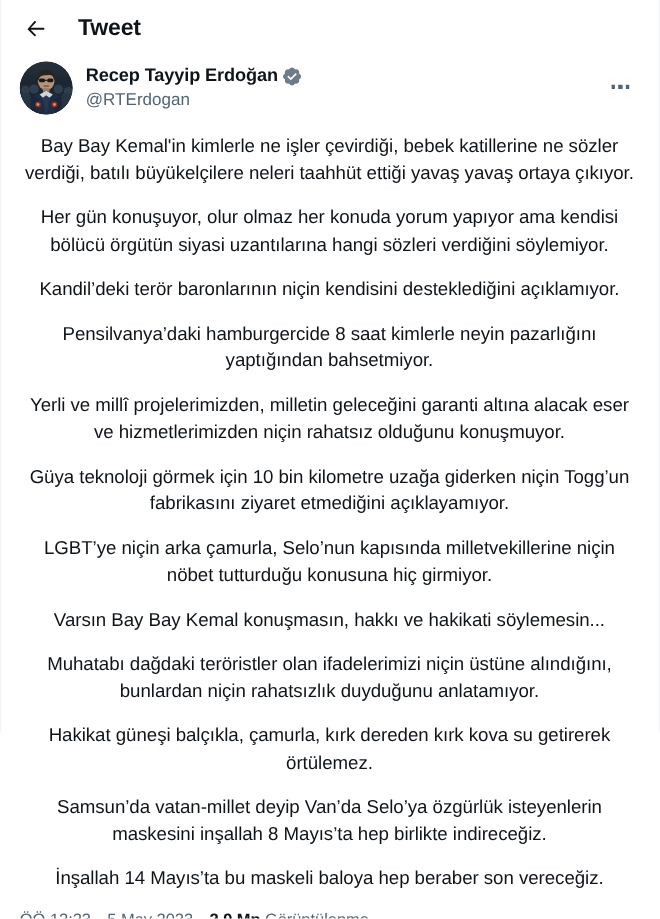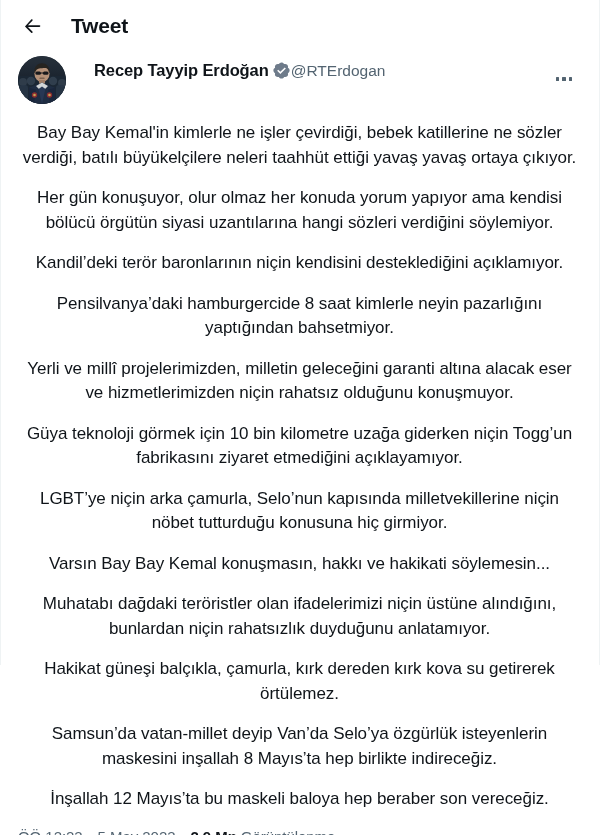--- a/index.html
+++ b/index.html
@@ -66,24 +66,24 @@
     border-radius: 50%;
     overflow: hidden;
     flex: 0 0 auto;
     position: relative;
     background: #1c2733;
     cursor: pointer;
   }
   .avatar svg { display: block; width: 48px; height: 48px; }
 
   .author-meta {
-    margin-left: 28px;
+    margin-left: 12px;
     padding-top: 3px;
     display: flex;
-    flex-direction: row;
+    flex-direction: column;
     min-width: 0;
   }
   .author-name-line {
     display: flex;
     align-items: center;
     gap: 3px;
     line-height: 20px;
   }
   .author-name {
     font-size: 16.5px;
@@ -99,21 +99,20 @@
     flex: 0 0 auto;
     display: block;
     margin-top: 1px;
   }
   .author-handle {
     font-size: 15.5px;
     color: #536471;
     line-height: 21px;
     margin-top: 1px;
     cursor: pointer;
-    text-align: center;
   }
   .more-btn {
     position: absolute;
     right: 18px;
     top: 10px;
     width: 34px;
     height: 34px;
     display: flex;
     align-items: center;
     justify-content: center;
@@ -263,21 +262,21 @@
     <p class="tweet-para">Her gün konuşuyor, olur olmaz her konuda yorum yapıyor ama kendisi bölücü örgütün siyasi uzantılarına hangi sözleri verdiğini söylemiyor.</p>
     <p class="tweet-para">Kandil’deki terör baronlarının niçin kendisini desteklediğini açıklamıyor.</p>
     <p class="tweet-para">Pensilvanya’daki hamburgercide 8 saat kimlerle neyin pazarlığını yaptığından bahsetmiyor.</p>
     <p class="tweet-para">Yerli ve millî projelerimizden, milletin geleceğini garanti altına alacak eser ve hizmetlerimizden niçin rahatsız olduğunu konuşmuyor.</p>
     <p class="tweet-para">Güya teknoloji görmek için 10 bin kilometre uzağa giderken niçin Togg’un fabrikasını ziyaret etmediğini açıklayamıyor.</p>
     <p class="tweet-para">LGBT’ye niçin arka çamurla, Selo’nun kapısında milletvekillerine niçin nöbet tutturduğu konusuna hiç girmiyor.</p>
     <p class="tweet-para">Varsın Bay Bay Kemal konuşmasın, hakkı ve hakikati söylemesin...</p>
     <p class="tweet-para">Muhatabı dağdaki teröristler olan ifadelerimizi niçin üstüne alındığını, bunlardan niçin rahatsızlık duyduğunu anlatamıyor.</p>
     <p class="tweet-para">Hakikat güneşi balçıkla, çamurla, kırk dereden kırk kova su getirerek örtülemez.</p>
     <p class="tweet-para">Samsun’da vatan-millet deyip Van’da Selo’ya özgürlük isteyenlerin maskesini inşallah 8 Mayıs’ta hep birlikte indireceğiz.</p>
-    <p class="tweet-para">İnşallah 12 Mayıs’ta bu maskeli baloya hep beraber son vereceğiz.</p>
+    <p class="tweet-para">İnşallah 14 Mayıs’ta bu maskeli baloya hep beraber son vereceğiz.</p>
   </div>
 
   <div class="tweet-meta">
     <span>ÖÖ 12:23</span>
     <span class="meta-sep">·</span>
     <span>5 May 2023</span>
     <span class="meta-sep">·</span>
     <span class="meta-count">2,9 Mn</span>
     <span class="meta-count-label">Görüntülenme</span>
   </div>

